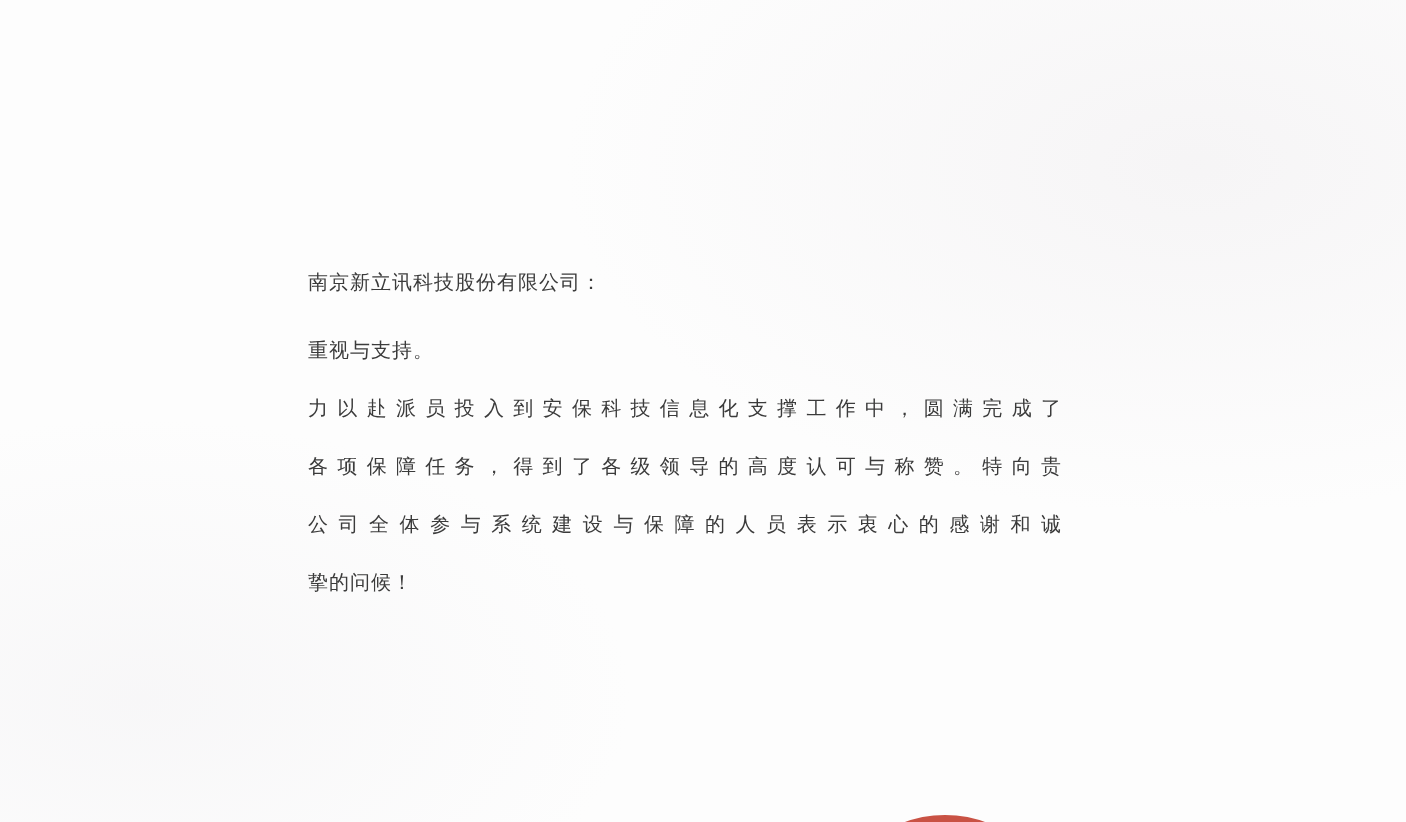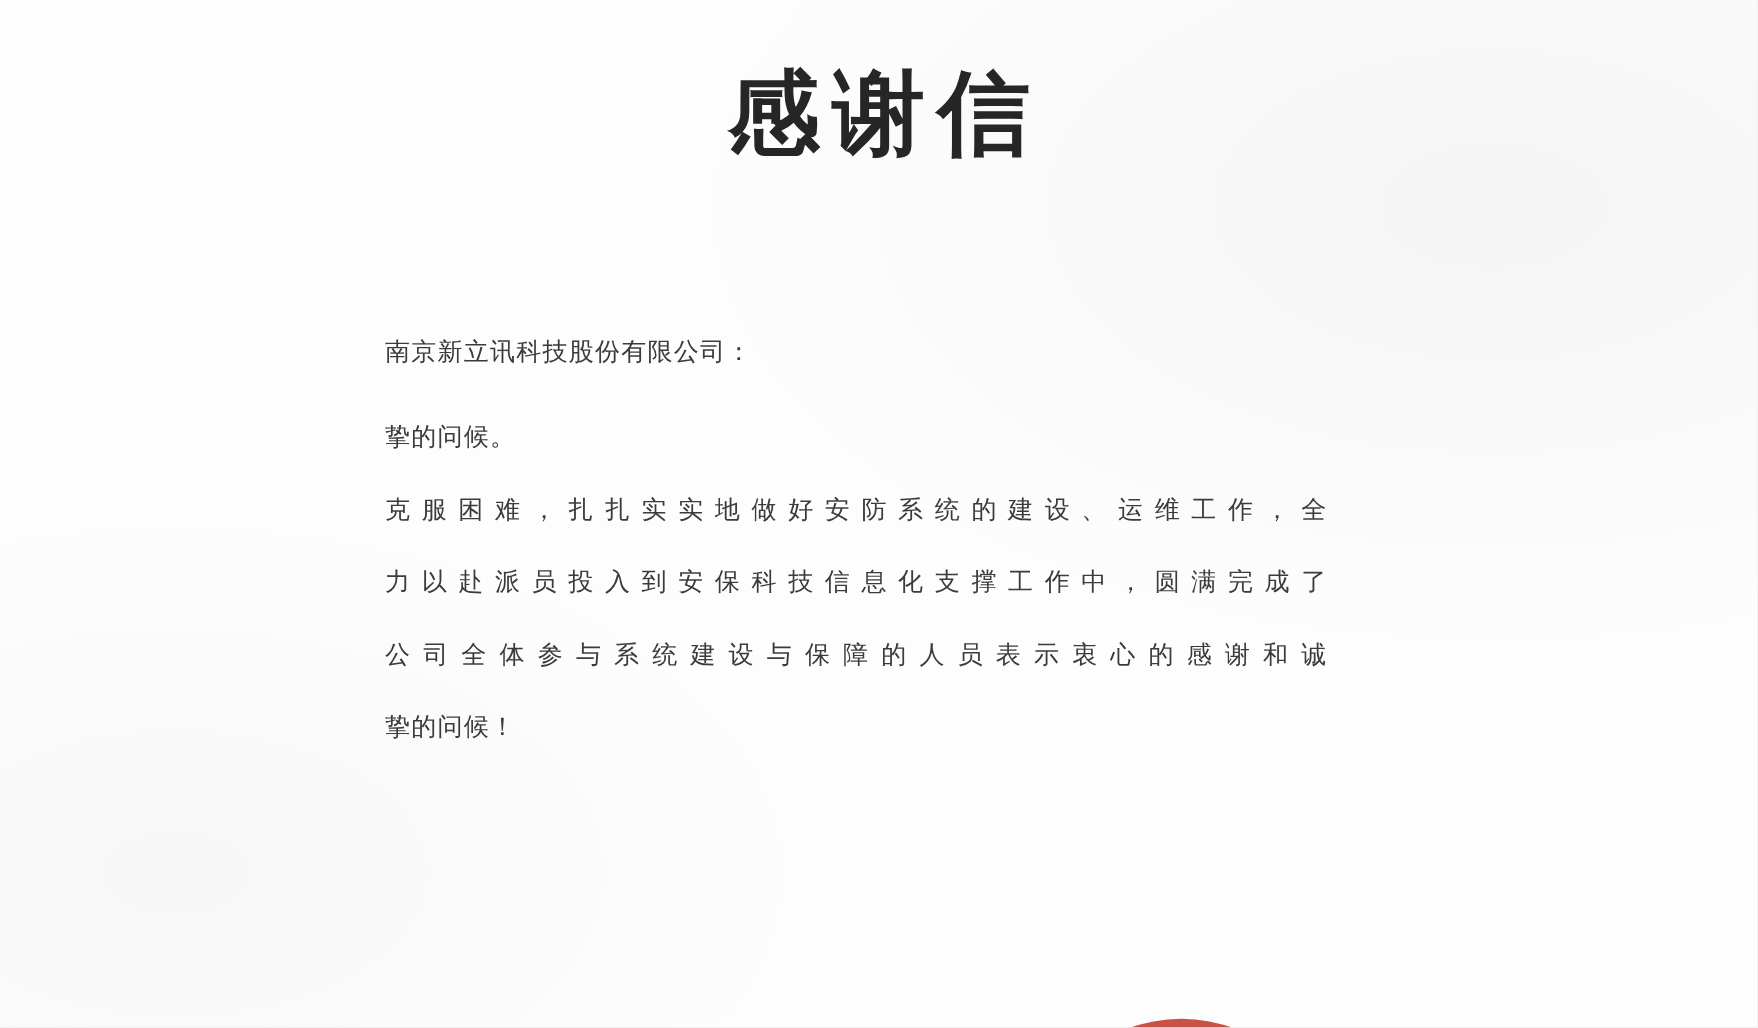--- a/index.html
+++ b/index.html
@@ -70,26 +70,25 @@
     opacity: 0.88;
     filter: blur(0.6px);
     box-sizing: border-box;
   }
 </style>
 </head>
 <body>
 
 <div class="frame">
 
-  <div class="letter-title">感谢信</div>
 
   <div class="letter-body">
     <div class="line salutation">南京新立讯科技股份有限公司：</div>
-    <div class="line">挚的问候。</div>
-    <div class="line fill">克服困难，扎扎实实地做好安防系统的建设、运维工作，全</div>
+    <div class="line">重视与支持。</div>
     <div class="line fill">力以赴派员投入到安保科技信息化支撑工作中，圆满完成了</div>
+    <div class="line fill">各项保障任务，得到了各级领导的高度认可与称赞。特向贵</div>
     <div class="line fill">公司全体参与系统建设与保障的人员表示衷心的感谢和诚</div>
     <div class="line">挚的问候！</div>
   </div>
 
   <div class="seal"></div>
 
 </div>
 
 </body></html>

